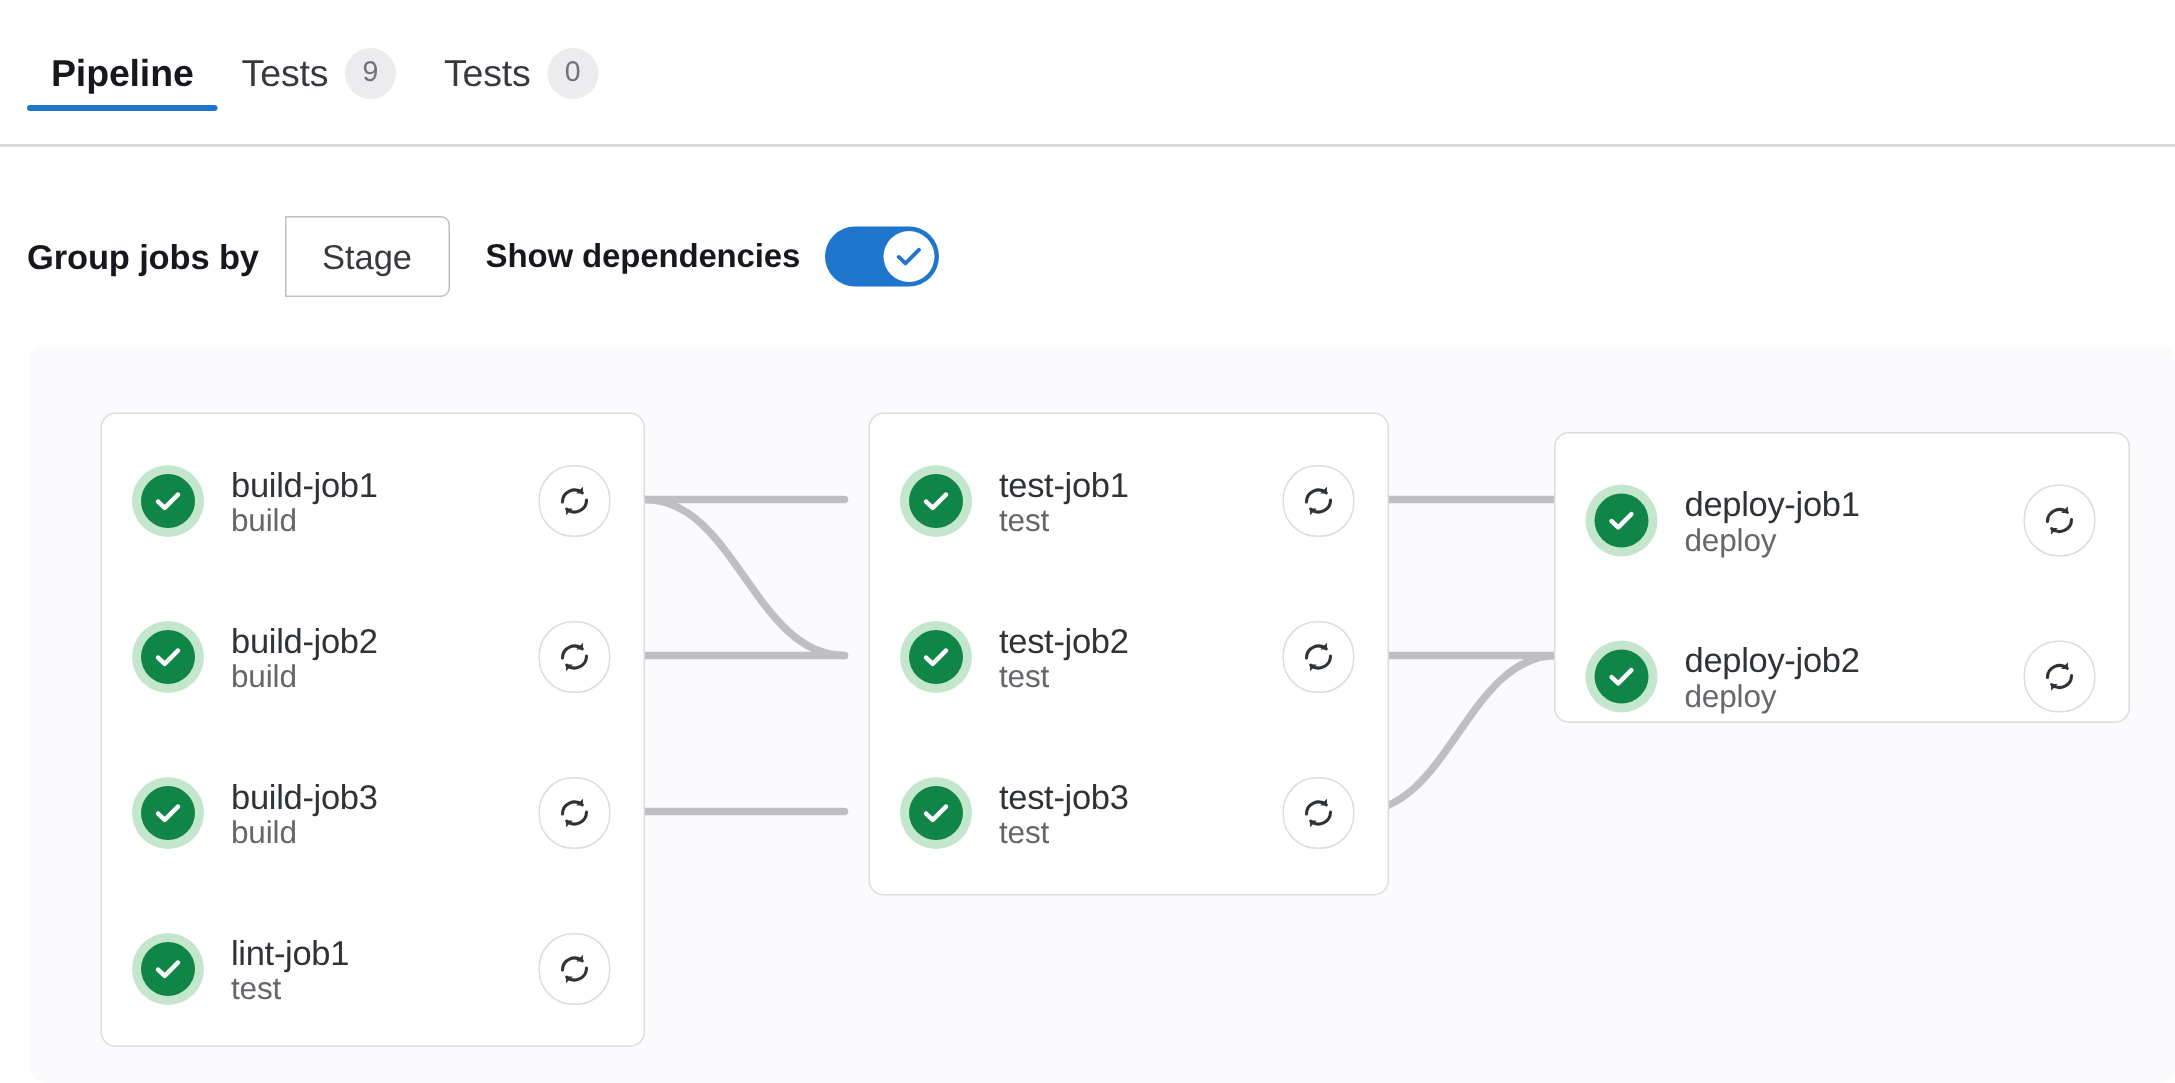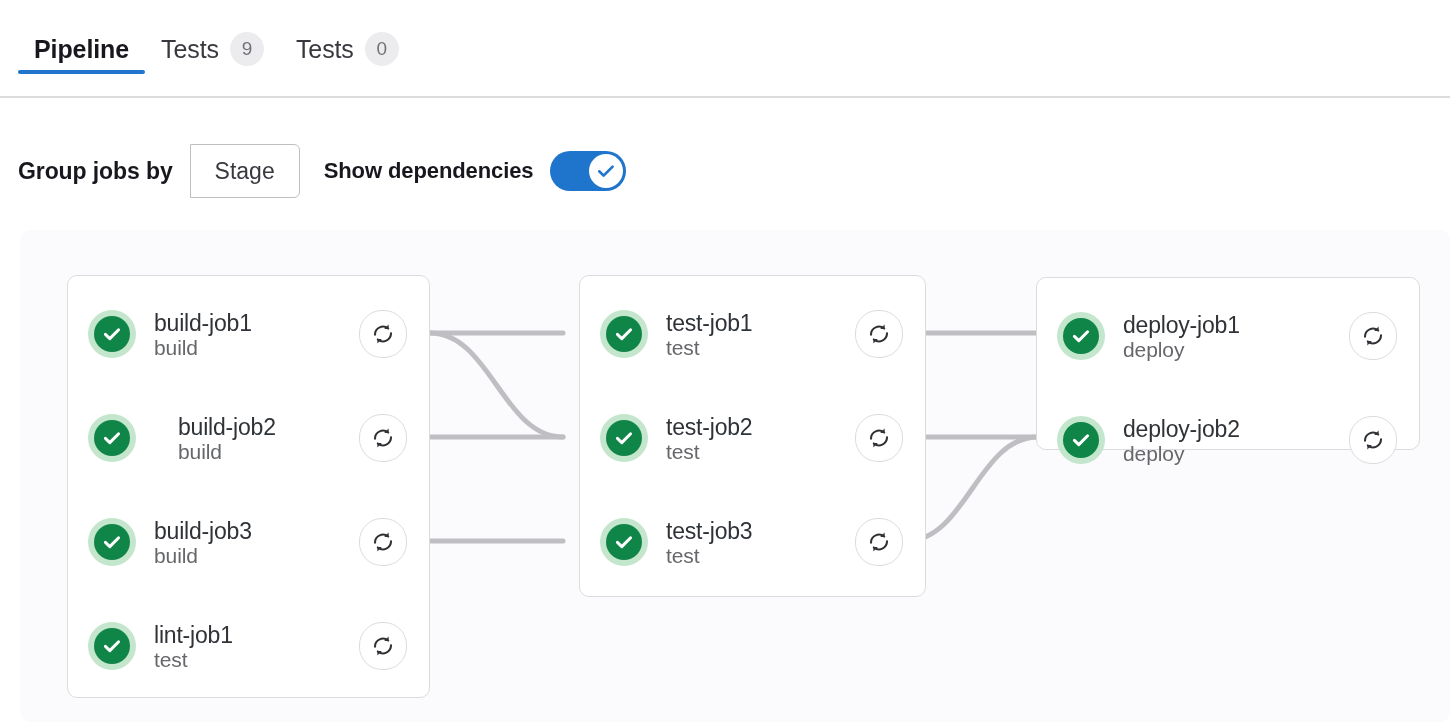--- a/index.html
+++ b/index.html
@@ -209,21 +209,21 @@
             <g fill="none" stroke="#2f3337" stroke-width="1.9" stroke-linecap="round" stroke-linejoin="round">
               <path d="M4.6 12.6 a7.4 7.4 0 0 1 12.2 -5.6"></path>
               <path d="M19.4 11.4 a7.4 7.4 0 0 1 -12.2 5.6"></path>
             </g>
             <path d="M17.2 3.3 L17.2 7.4 L13.1 7.4 Z" fill="#2f3337"></path>
             <path d="M6.8 20.7 L6.8 16.6 L10.9 16.6 Z" fill="#2f3337"></path>
           </svg>
         </div>
       </div>
 
-      <div class="job-row" style="top:124px;gap:24px;">
+      <div class="job-row" style="top:124px;">
         <div class="status-icon">
           <div class="core">
             <svg width="22" height="22" viewBox="0 0 22 22">
               <path d="M4.4 11.4 L8.8 15.6 L17.6 6.8" fill="none" stroke="#ffffff" stroke-width="3" stroke-linecap="round" stroke-linejoin="round"></path>
             </svg>
           </div>
         </div>
         <div class="job-text">
           <div class="job-name">build-job2</div>
           <div class="job-stage">build</div>
@@ -359,21 +359,21 @@
               <path d="M19.4 11.4 a7.4 7.4 0 0 1 -12.2 5.6"></path>
             </g>
             <path d="M17.2 3.3 L17.2 7.4 L13.1 7.4 Z" fill="#2f3337"></path>
             <path d="M6.8 20.7 L6.8 16.6 L10.9 16.6 Z" fill="#2f3337"></path>
           </svg>
         </div>
       </div>
 
     </div>
 
-    <div class="card" style="left:1016px; top:47px; width:384px; height:173px;">
+    <div class="card" style="left:1016px; top:58px; width:384px; height:194px;">
 
       <div class="job-row" style="top:20px;">
         <div class="status-icon">
           <div class="core">
             <svg width="22" height="22" viewBox="0 0 22 22">
               <path d="M4.4 11.4 L8.8 15.6 L17.6 6.8" fill="none" stroke="#ffffff" stroke-width="3" stroke-linecap="round" stroke-linejoin="round"></path>
             </svg>
           </div>
         </div>
         <div class="job-text">

